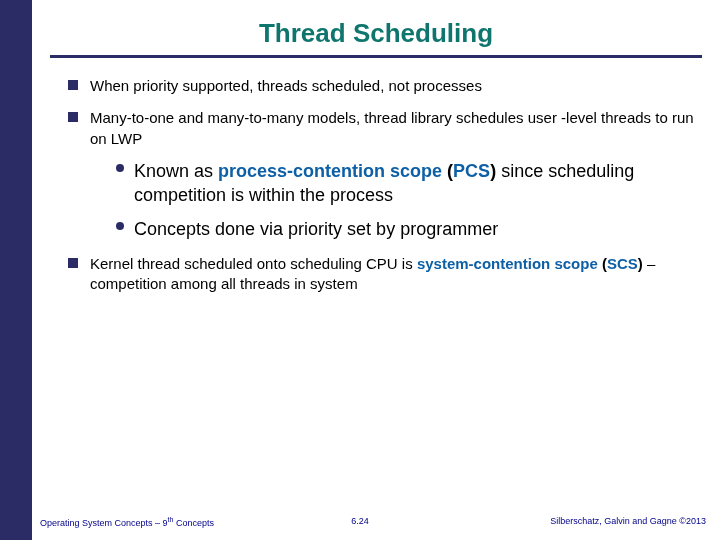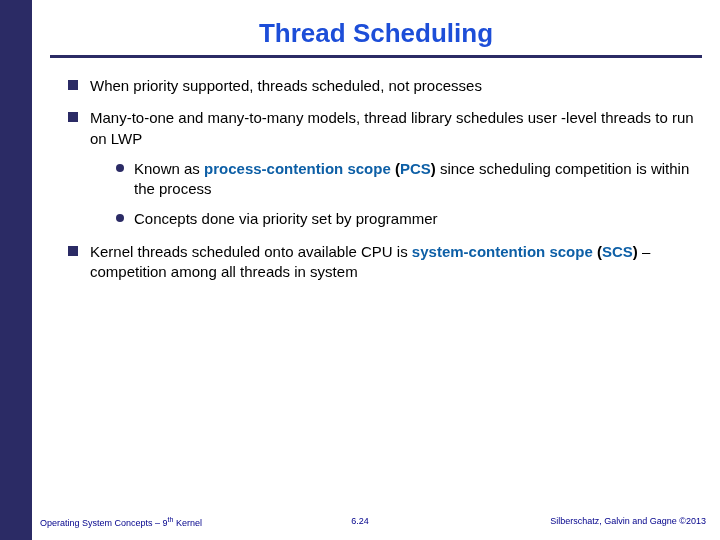--- a/index.html
+++ b/index.html
@@ -1,26 +1,26 @@
 <!DOCTYPE html>
 <html><head>
 <meta charset="utf-8">
 <style>
   * { margin: 0; padding: 0; box-sizing: border-box; }
   html, body { width: 720px; height: 540px; font-family: Arial, Helvetica, sans-serif; background: #fff; overflow: hidden; }
   .slide { position: relative; width: 720px; height: 540px; }
   .sidebar { position: absolute; left: 0; top: 0; width: 32px; height: 540px; background: #2b2b65; }
   .content { position: absolute; left: 32px; top: 0; right: 0; bottom: 0; padding: 10px 18px 0 18px; }
-  .title { text-align: center; font-size: 26px; font-weight: bold; color: #1d4ed8; padding: 8px 0 6px 0; }
+  .title { text-align: center; font-size: 26px; font-weight: bold; color: #0f766e; padding: 8px 0 6px 0; }
   .hr { height: 3px; background: #2b2b65; margin: 0 0 18px 0; }
   ul.bullets { list-style: none; padding-left: 22px; }
   ul.bullets > li { position: relative; font-size: 15px; color: #000; line-height: 1.35; margin-bottom: 12px; padding-left: 18px; }
   ul.bullets > li::before { content: ""; position: absolute; left: -4px; top: 4px; width: 10px; height: 10px; background: #2b2b65; }
   ul.sub { list-style: none; padding-left: 28px; margin-top: 10px; }
-  ul.sub > li { position: relative; font-size: 15px; color: #000; line-height: 1.35; margin-bottom: 10px; padding-left: 16px; margin-top: 7px; }
+  ul.sub > li { position: relative; font-size: 18px; color: #000; line-height: 1.35; margin-bottom: 10px; padding-left: 16px; margin-top: 7px; }
   ul.sub > li::before { content: ""; position: absolute; left: -2px; top: 5px; width: 8px; height: 8px; border-radius: 50%; background: #2b2b65; }
   .bold { font-weight: bold; }
   .hl { color: #0d5fa6; font-weight: bold; }
   .footer { position: absolute; left: 0; right: 0; bottom: 8px; height: 16px; font-size: 9px; color: #00008b; }
   .footer .fl { position: absolute; left: 40px; }
   .footer .fc { position: absolute; left: 50%; transform: translateX(-50%); }
   .footer .fr { position: absolute; right: 14px; }
   .footer sup { font-size: 7px; }
 </style>
 </head>
@@ -37,25 +37,25 @@
       <li>
         <span>Many-to-one and many-to-many models, thread library schedules user -level threads to run on LWP</span>
         <ul class="sub">
           <li>
             <span>Known as </span><span class="hl">process-contention scope </span><span class="bold">(</span><span class="hl">PCS</span><span class="bold">)</span><span> since scheduling competition is within the process</span>
           </li>
           <li>Concepts done via priority set by programmer</li>
         </ul>
       </li>
       <li>
-        <span>Kernel threads scheduled onto available CPU is </span><span class="hl">system-contention scope </span><span class="bold">(</span><span class="hl">SCS</span><span class="bold">)</span><span> – competition among all threads in system</span>
+        <span>Kernel thread scheduled onto scheduling CPU is </span><span class="hl">system-contention scope </span><span class="bold">(</span><span class="hl">SCS</span><span class="bold">)</span><span> – competition among all threads in system</span>
       </li>
     </ul>
   </div>
 
   <div class="footer">
     <div class="fl">
-      <span>Operating System Concepts – 9</span><sup>th</sup><span> Kernel</span>
+      <span>Operating System Concepts – 9</span><sup>th</sup><span> Concepts</span>
     </div>
     <div class="fc">6.24</div>
     <div class="fr">Silberschatz, Galvin and Gagne ©2013</div>
   </div>
 </div>
 
 </body></html>

